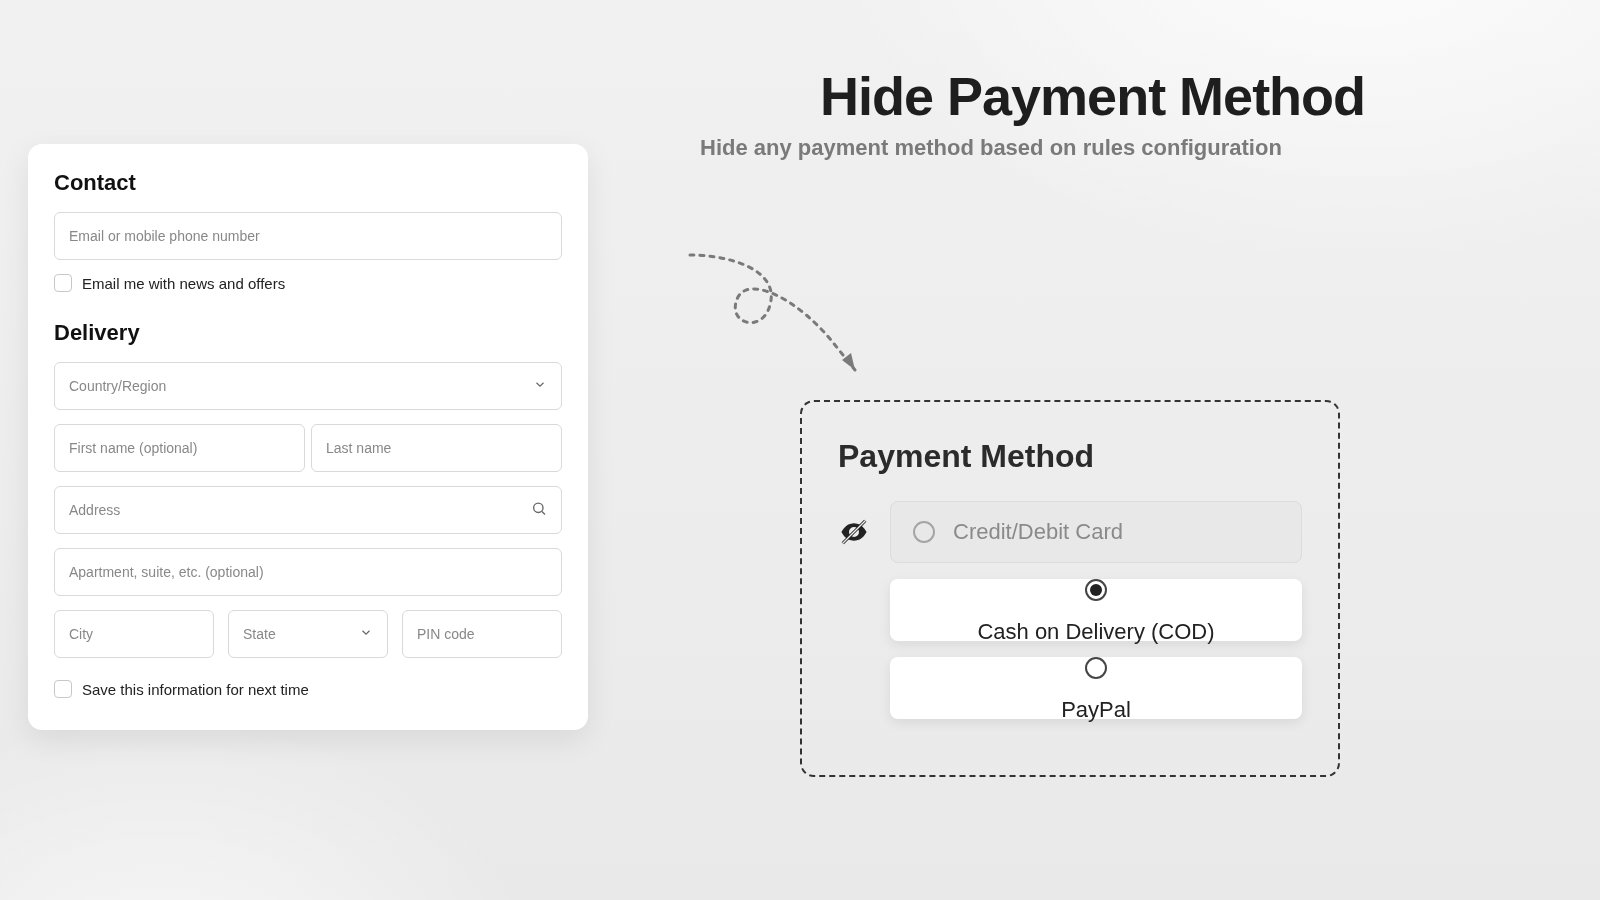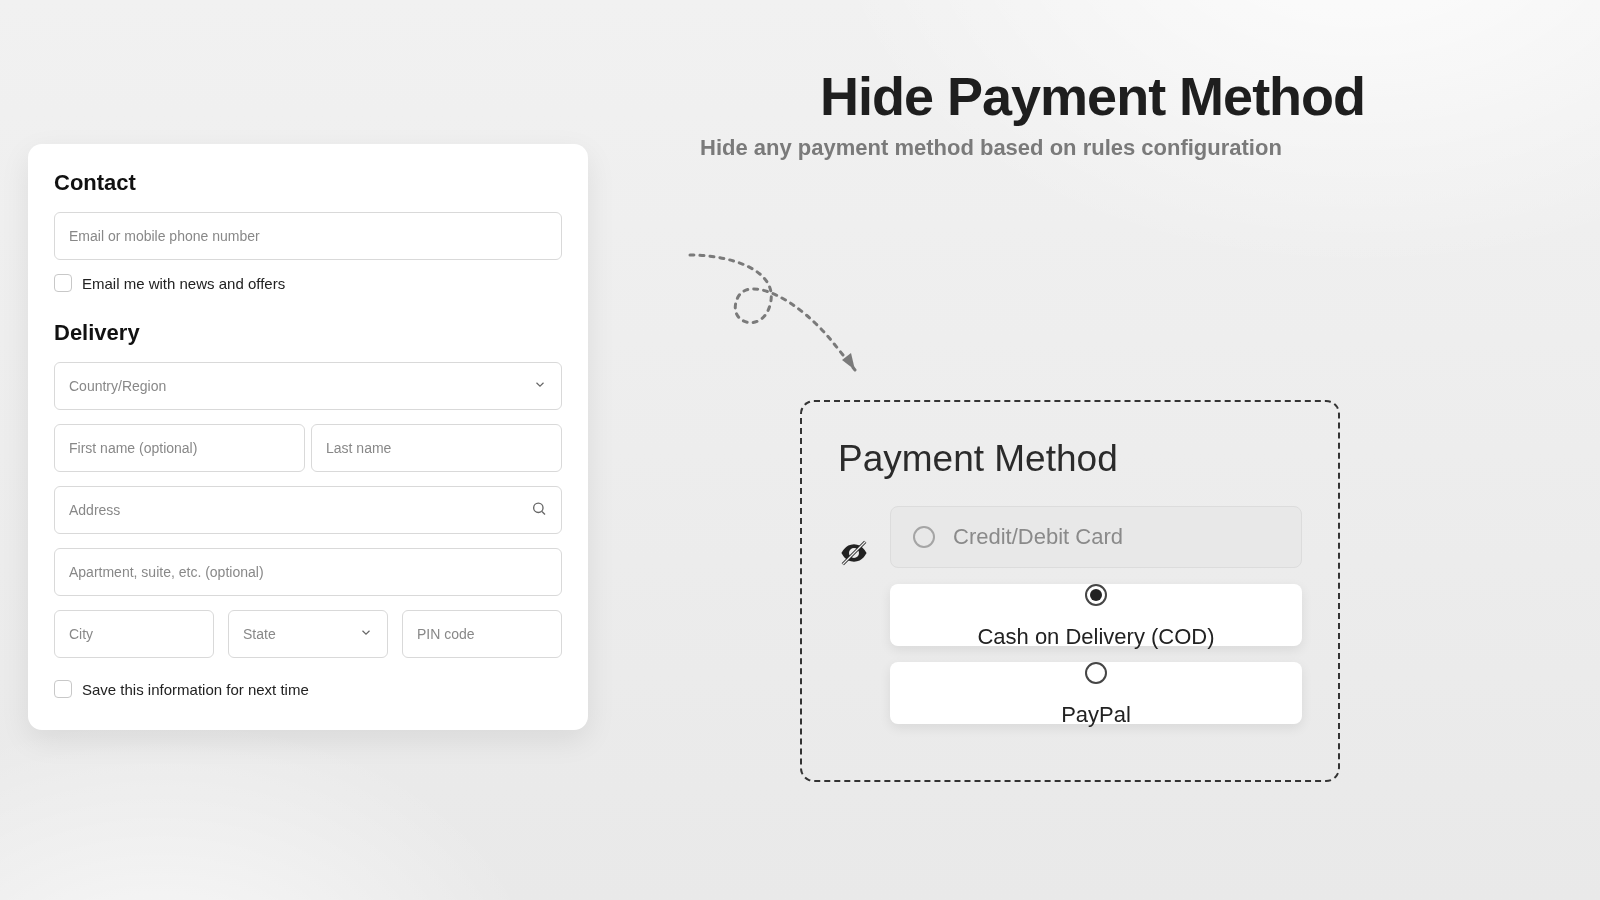--- a/index.html
+++ b/index.html
@@ -111,28 +111,28 @@
 .payment-panel {
   position: absolute;
   left: 800px;
   top: 400px;
   width: 540px;
   padding: 36px 36px 40px 36px;
   border: 2px dashed #333;
   border-radius: 14px;
 }
 .payment-title {
-  font-size: 37px;
-  font-weight: 400;
+  font-size: 32px;
+  font-weight: 700;
   color: #2b2b2b;
   margin-bottom: 26px;
 }
 .method-row {
   display: flex;
-  align-items: flex-end;
+  align-items: center;
   gap: 20px;
   margin-bottom: 16px;
 }
 .eye-icon { width: 32px; display: flex; justify-content: center; }
 .method-card {
   flex: 1;
   display: flex;
   align-items: center;
   gap: 18px;
   height: 62px;

